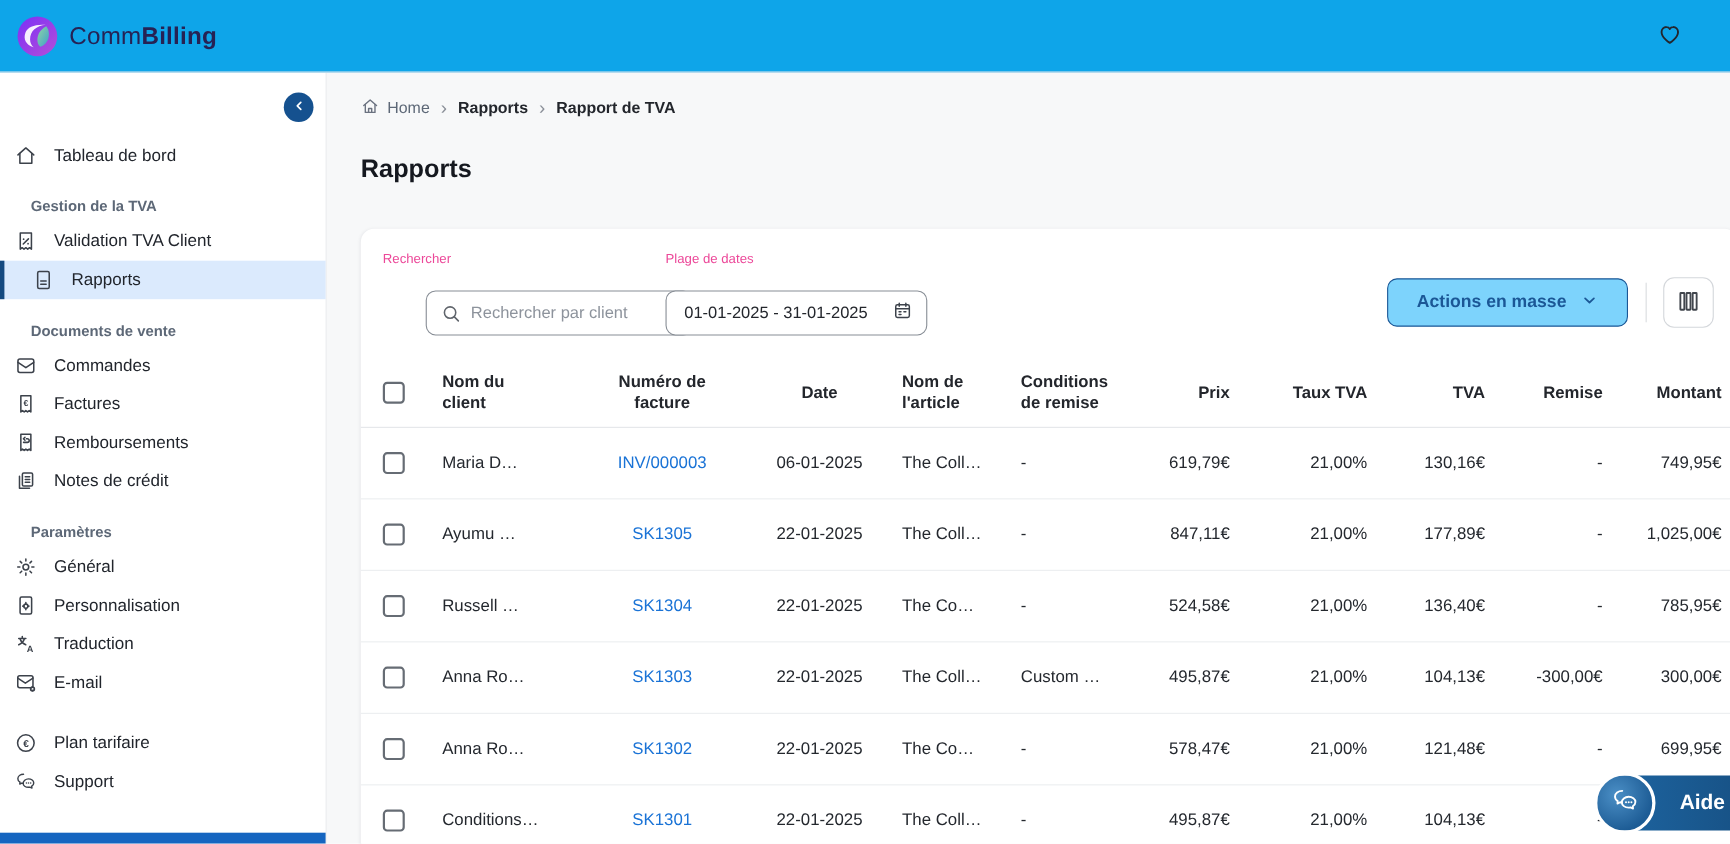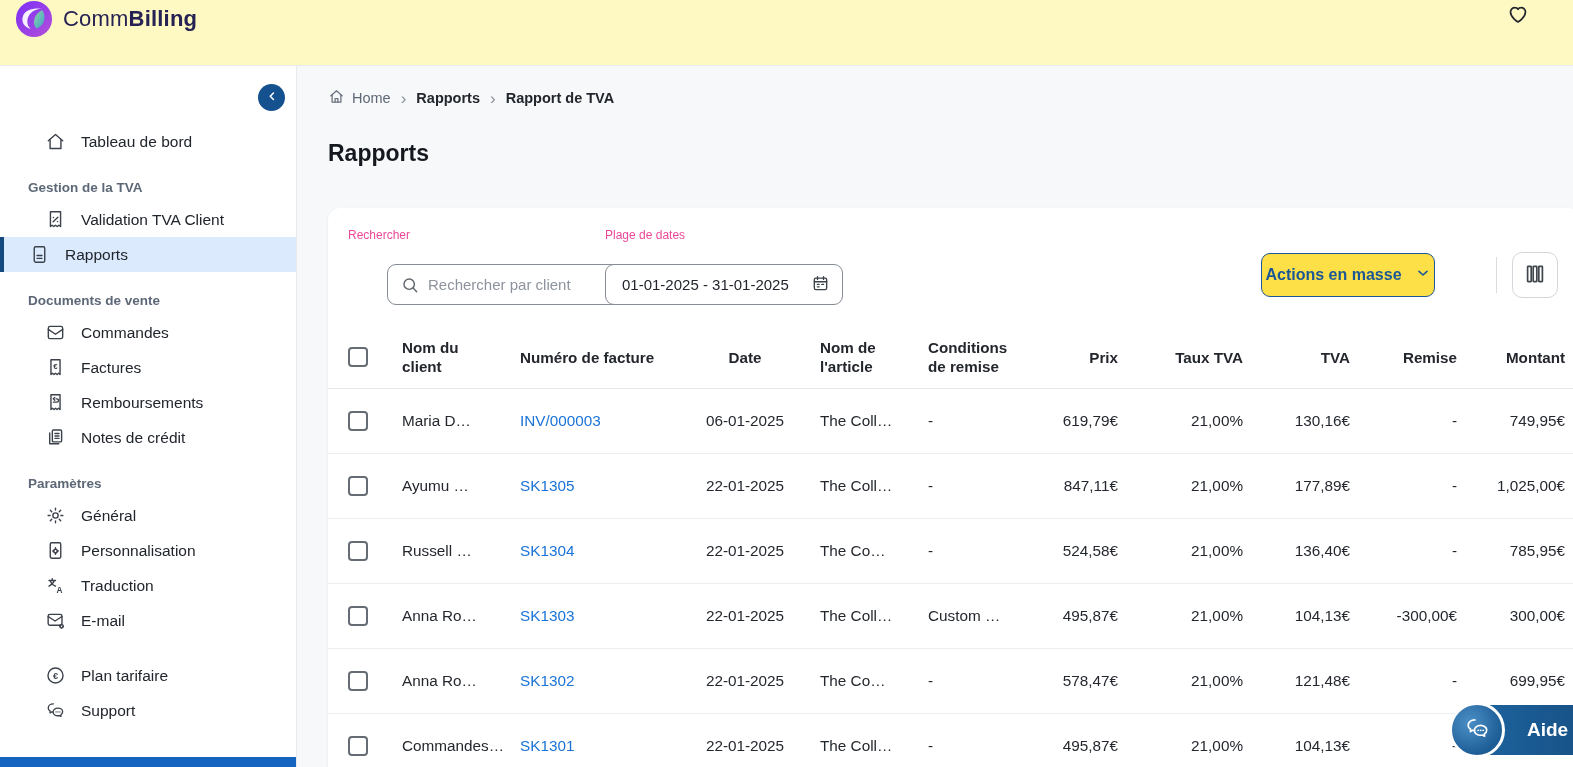--- a/index.html
+++ b/index.html
@@ -7,22 +7,22 @@
   html,body { width:1573px; height:767px; }
   body {
     position:relative; overflow:hidden;
     font-family:"Liberation Sans", sans-serif;
     background:#f7f8f9; color:#23262c;
   }
 
   
   .topbar {
     position:absolute; top:0; left:0; width:1573px; height:66px;
-    background:#fef9c3; border-bottom:1px solid #e8eaed;
-    display:flex; align-items:flex-start; justify-content:space-between;
+    background:#0ea5e9; border-bottom:1px solid #e8eaed;
+    display:flex; align-items:center; justify-content:space-between;
     padding:0 41px 0 15px; z-index:6;
   }
   .brand { display:flex; align-items:center; gap:10px; }
   .brand-mark { width:38px; height:38px; display:block; }
   .brand-text { font-size:22px; color:#262254; letter-spacing:.2px; }
   .brand-regular { font-weight:400; }
   .brand-bold { font-weight:700; }
   .heart-btn { background:none; border:none; cursor:pointer; display:flex; padding:2px; }
 
   
@@ -31,21 +31,21 @@
     background:#fff; border-right:1px solid #e8eaed; z-index:5;
   }
   .collapse-btn {
     position:absolute; top:18px; right:11px; width:27px; height:27px;
     border-radius:50%; background:#15518f; border:none; cursor:pointer;
     display:flex; align-items:center; justify-content:center;
   }
   .nav { padding-top:58px; }
   .nav-item {
     display:flex; align-items:center; gap:15px; height:35px;
-    padding-left:44px; font-size:15.5px; font-weight:500; color:#21252c; cursor:pointer;
+    padding-left:12px; font-size:15.5px; font-weight:500; color:#21252c; cursor:pointer;
   }
   .nav-item.selected { background:#dbeafd; border-left:4px solid #154a80; padding-left:24px; }
   .nav-icon { display:flex; width:22px; justify-content:center; }
   .nav-section { padding-left:28px; margin:21px 0 7px; font-size:13.5px; font-weight:600; color:#5d6877; }
   .nav-gap { height:20px; }
   .sidebar-bottom-bar { position:absolute; bottom:0; left:0; width:296px; height:10px; background:#1565c0; }
 
   
   .content { position:absolute; left:297px; top:66px; right:0; bottom:0; }
   .breadcrumb {
@@ -74,22 +74,22 @@
     font-family:"Liberation Sans", sans-serif;
   }
   .search-box input::placeholder { color:#8d939c; }
   .search-ic { position:absolute; left:12px; top:10px; pointer-events:none; }
   .date-box {
     display:flex; align-items:center; justify-content:space-between;
     width:238px; height:41px; border:1px solid #878d95; border-radius:9px;
     padding:0 12px 0 16px; font-size:15px; color:#23262c; cursor:pointer; background:#fff;
   }
   .bulk-btn {
-    position:absolute; left:933px; top:45px; width:174px; height:44px;
-    border:1.5px solid #1b5796; border-radius:9px; background:#fde047;
+    position:absolute; left:933px; top:45px; width:219px; height:44px;
+    border:1.5px solid #1b5796; border-radius:9px; background:#7dd3fc;
     color:#1b5796; font-size:16px; font-weight:700;
     display:flex; align-items:center; justify-content:center; gap:13px; cursor:pointer;
     font-family:"Liberation Sans", sans-serif;
   }
   .toolbar-divider { position:absolute; left:1168px; top:49px; width:1px; height:36px; background:#d9dcdf; }
   .columns-btn {
     position:absolute; left:1184px; top:44px; width:46px; height:46px;
     border:1px solid #d4d7db; border-radius:10px; background:#fff;
     display:flex; align-items:center; justify-content:center; cursor:pointer;
   }
@@ -99,21 +99,21 @@
     display:grid;
     grid-template-columns:40px 132px 148px 122px 138px 92px 98px 125px 107px 107px 108px;
     align-items:center; padding-left:20px;
   }
   .thead { height:63px; border-bottom:1px solid #e4e6e9; font-weight:700; font-size:15.2px; color:#23262c; line-height:1.25; }
   .trow  { height:65px; border-bottom:1px solid #eceef0; font-size:15.3px; color:#24282e; }
   .c-check { display:flex; align-items:center; }
   .cb { width:20px; height:20px; border:2px solid #666c74; border-radius:4px; background:#fff; cursor:pointer; }
   .c1 { padding-left:14px; }
   .thead .c1 { padding-right:48px; }
-  .c2 { text-align:left; }
+  .c2 { text-align:center;margin-left:16px; }
   .c3 { text-align:center; padding-left:32px; }
   .c4 { padding-left:30px; }
   .c6,.c7,.c8,.c9,.c10 { text-align:right; }
   .link { color:#1a73d6; font-weight:400; text-decoration:none; cursor:pointer; }
 
   
   .help-widget { position:absolute; left:1449px; top:702px; z-index:10; width:200px; height:60px; }
   .help-pill {
     position:absolute; left:8px; top:3px; width:150px; height:50px;
     background:linear-gradient(90deg,#1e66a3,#164e80); border-radius:26px;
@@ -487,21 +487,21 @@
         <div class="c7">21,00%</div>
         <div class="c8">121,48€</div>
         <div class="c9">-</div>
         <div class="c10">699,95€</div>
       </div>
 
       <div class="trow">
         <div class="c-check">
             <span class="cb"></span>
           </div>
-        <div class="c1">Commandes…</div>
+        <div class="c1">Conditions…</div>
         <div class="c2"><a class="link">SK1301</a></div>
         <div class="c3">22-01-2025</div>
         <div class="c4">The Coll…</div>
         <div class="c5">-</div>
         <div class="c6">495,87€</div>
         <div class="c7">21,00%</div>
         <div class="c8">104,13€</div>
         <div class="c9">-</div>
         <div class="c10"></div>
       </div>

